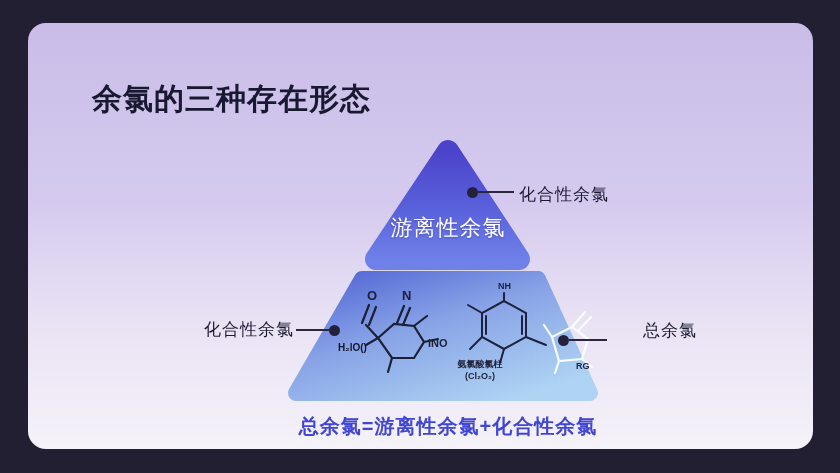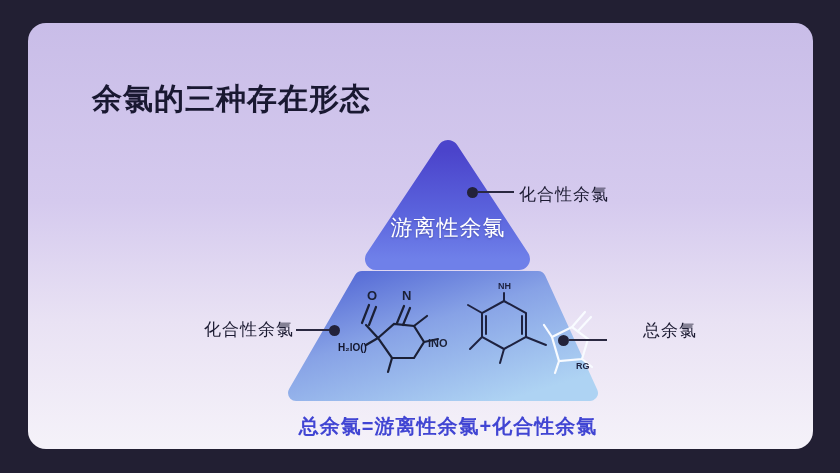--- a/index.html
+++ b/index.html
@@ -125,20 +125,24 @@
         <path d="M92,58 L112,48 L128,60 L122,80 L99,82 Z"></path>
         <path d="M112,48 L125,33"></path>
           <path d="M118,52 L131,38"></path>
         <path d="M99,82 L95,94"></path>
         <path d="M92,58 L84,46"></path>
         <path d="M122,80 L132,88"></path>
       </g>
       <text x="38" y="10" font-size="9" font-weight="bold" fill="#1e2240">NH</text>
       <text x="116" y="90" font-size="9" font-weight="bold" fill="#1e2240">RG</text>
     </svg>
+    <div class="mol-right-caption">
+      <div>氨氯酸氯柱</div>
+      <div>(Cl₂O₂)</div>
+    </div>
 
     <div class="callout-dot dot-top"></div>
     <div class="callout-line line-top"></div>
     <div class="callout-label lbl-top">化合性余氯</div>
 
     <div class="callout-label lbl-left">化合性余氯</div>
     <div class="callout-line line-left"></div>
     <div class="callout-dot dot-left"></div>
 
     <div class="callout-dot dot-right"></div>

